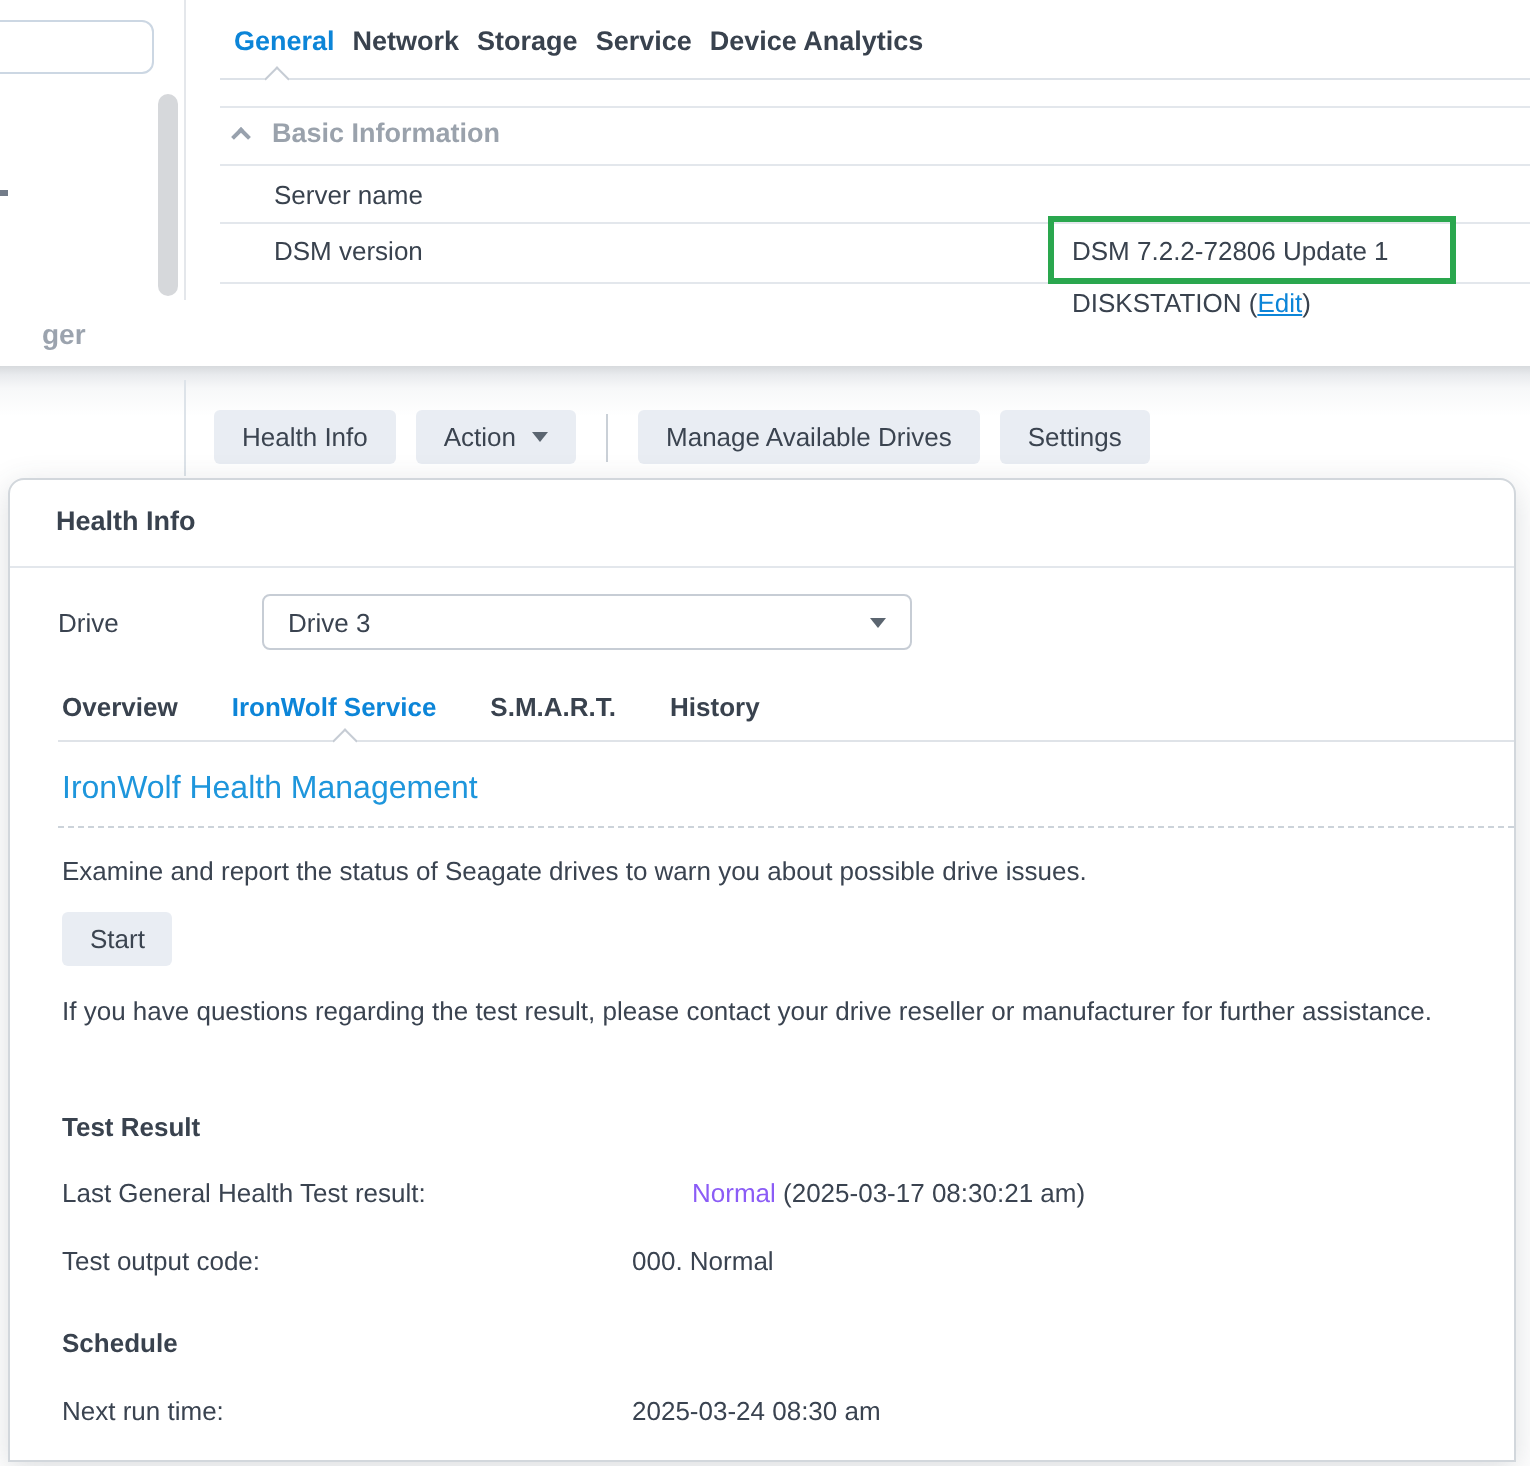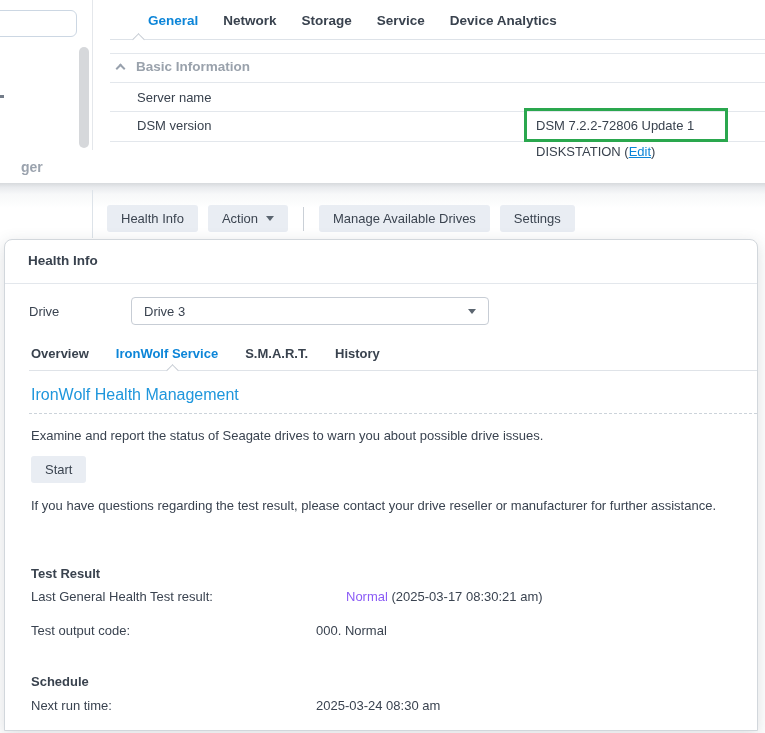--- a/index.html
+++ b/index.html
@@ -19,21 +19,21 @@
     left:-12px; top:10px; width:89px; height:27px;
     background:#fff; border:1px solid #ccd7e3; border-radius:6px;
   }
   .cp-scrollthumb {
     left:79px; top:47px; width:10px; height:101px;
     background:#d6d8db; border-radius:5px;
   }
   .cp-vdivider { left:92px; top:0; width:1px; height:150px; background:#e4e7eb; }
   .cp-clip { left:0; top:95px; width:4px; height:3px; background:#737c89; }
 
-  .cp-tabs { left:117px; top:13px; display:flex; gap:25px;margin-left:31px; }
+  .cp-tabs { left:117px; top:13px; display:flex; gap:9px; }
   .cp-tab { font-weight:bold; font-size:13.5px; color:#39424e; cursor:pointer; white-space:nowrap; }
   .cp-tab.active { color:#0c85d8; }
 
   .hline { height:1px; background:#e3e7ec; }
   .cp-tabline  { left:110px; top:39px;  width:655px; background:#dde2e8; }
   .cp-line2    { left:110px; top:53px;  width:655px; }
   .cp-line3    { left:110px; top:82px;  width:655px; }
   .cp-line4    { left:110px; top:111px; width:655px; }
   .cp-line5    { left:110px; top:141px; width:655px; }
 
@@ -85,41 +85,41 @@
   .dialog {
     left:4px; top:239px; width:754px; height:492px;
     background:#fff; border:1px solid #d2d7dc; border-radius:8px 8px 0 0;
     box-shadow:0 4px 16px rgba(60,70,85,.18);
   }
   .dlg-title { left:23px; top:13px; font-weight:bold; font-size:13.5px; color:#39424e; }
   .dlg-titleline { left:0; top:43px; width:752px; }
 
   .dlg-drive-label { left:24px; top:64px; }
   .dlg-select {
-    left:126px; top:57px; width:358px; height:28px;
+    left:126px; top:57px; width:325px; height:28px;
     border:1px solid #c7cdd5; border-radius:4px; background:#fff;
     display:flex; align-items:center; cursor:pointer;
   }
   .dlg-select-value { padding-left:12px; flex:1; }
   .dlg-select .caret-down { margin:0 12px 0 0; }
 
   .dlg-tabs { left:26px; top:106px; display:flex; gap:27px; }
   .dlg-tab { font-weight:bold; font-size:13px; color:#39424e; cursor:pointer; white-space:nowrap; }
   .dlg-tab.active { color:#0c85d8; }
   .dlg-tabline { left:24px; top:130px; width:728px; background:#dfe3e8; }
   .dlg-notch { left:163px; top:126px; }
 
   .dlg-heading { left:26px; top:146px; font-size:16px; color:#1e96dc; font-weight:normal; }
   .dlg-dashed { left:24px; top:173px; width:728px; border-top:1px dashed #ccd3da; }
 
   .dlg-p1 { left:26px; top:188px; width:710px; }
   .dlg-start { left:26px; top:216px; }
   .dlg-p2 { left:26px; top:255px; width:706px; line-height:21px; }
 
-  .sec-heading { font-weight:bold; color:#39424e;margin-top:10px; }
+  .sec-heading { font-weight:bold; color:#39424e; }
   .dlg-testresult-heading { left:26px; top:316px; }
   .dlg-row1-label { left:26px; top:349px; }
   .dlg-row1-value { left:311px; top:349px; }
   .dlg-row2-label { left:26px; top:383px; }
   .dlg-row2-value { left:311px; top:383px; }
   .dlg-schedule-heading { left:26px; top:424px; }
   .dlg-row3-label { left:26px; top:458px; }
   .dlg-row3-value { left:311px; top:458px; }
   .status-green { color:#8b5cf6;margin-left:30px; }
 </style>

